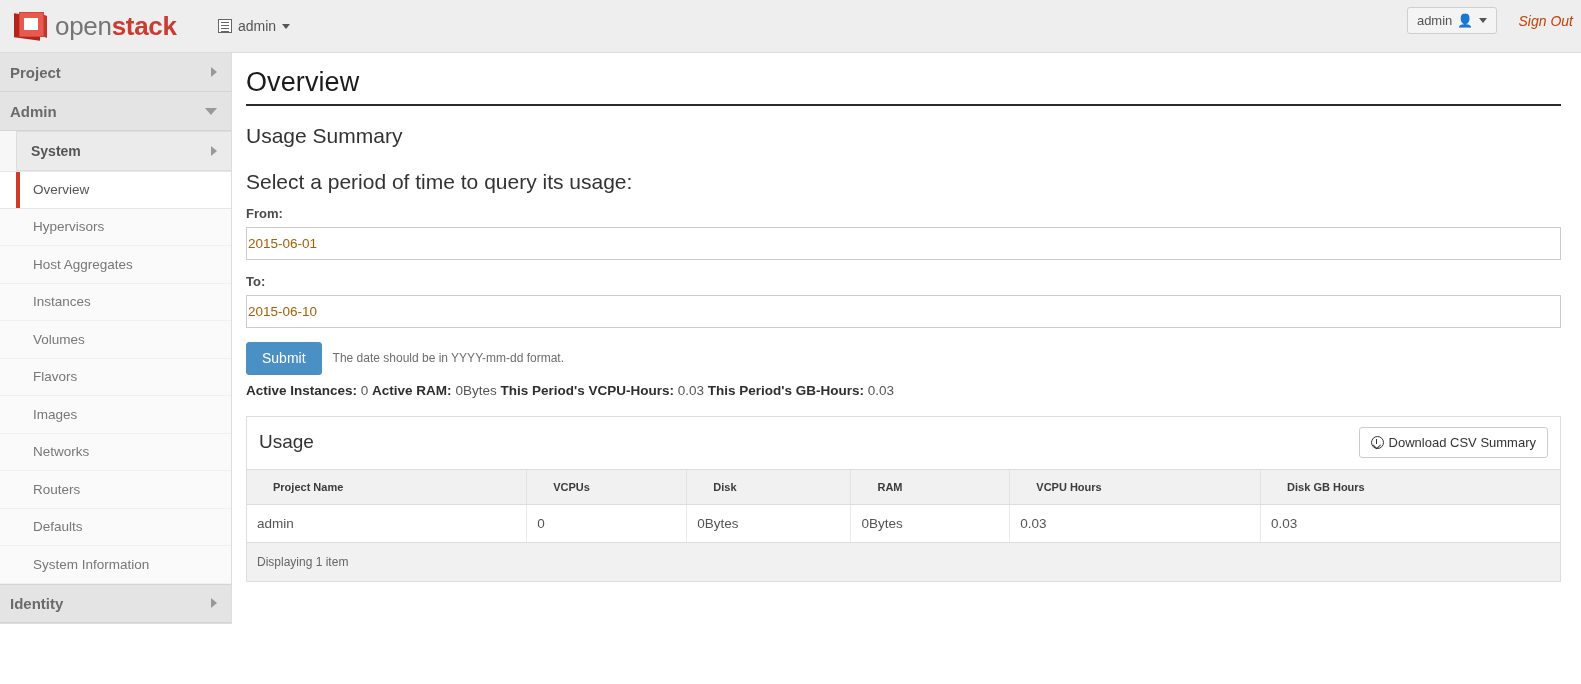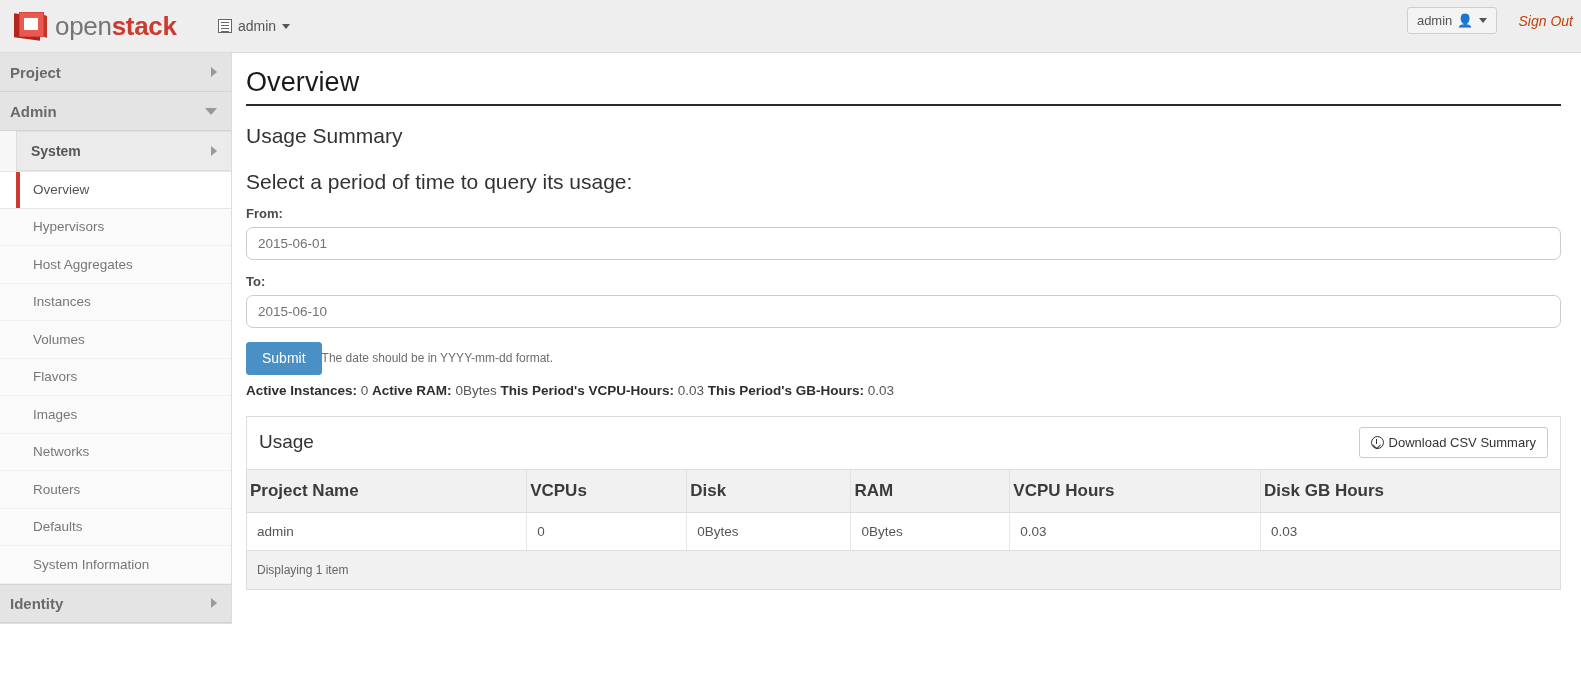--- a/index.html
+++ b/index.html
@@ -244,35 +244,35 @@
   .field-label {
     font-size: 13px;
     font-weight: 700;
     color: #4a4a4a;
     margin-bottom: 6px;
   }
   .text-input {
     display: block;
     width: 100%;
     height: 33px;
-    padding: 5px 11px;
+    padding: 5px 1px;
     font-family: "Liberation Sans", sans-serif;
     font-size: 13.5px;
-    color: #737373;
+    color: #a16207;
     background: #ffffff;
     border: 1px solid #cccccc;
-    border-radius: 7px;
+    border-radius: 0;
     outline: none;
   }
   .field-block { margin-bottom: 14px; }
 
   .submit-row {
     display: flex;
     align-items: center;
-    gap: 0;
+    gap: 11px;
     margin-top: 8px;
     margin-bottom: 8px;
   }
   .btn-primary {
     background: #4a90c4;
     border: 1px solid #4a90c4;
     color: #ffffff;
     font-family: "Liberation Sans", sans-serif;
     font-size: 14px;
     padding: 7px 15px;
@@ -344,25 +344,25 @@
     transform: rotate(45deg);
   }
 
   table.usage {
     width: 100%;
     border-collapse: collapse;
     table-layout: fixed;
   }
   table.usage th {
     text-align: left;
-    font-size: 17px;
+    font-size: 11px;
     font-weight: 700;
     color: #3b3b3b;
     background: #f1f1f1;
-    padding: 11px 3px;
+    padding: 11px 26px;
     border-bottom: 1px solid #dddddd;
     border-right: 1px solid #e2e2e2;
   }
   table.usage th:last-child { border-right: none; }
   table.usage td {
     font-size: 13.5px;
     color: #555;
     padding: 11px 10px;
     background: #ffffff;
     border-bottom: 1px solid #dddddd;

